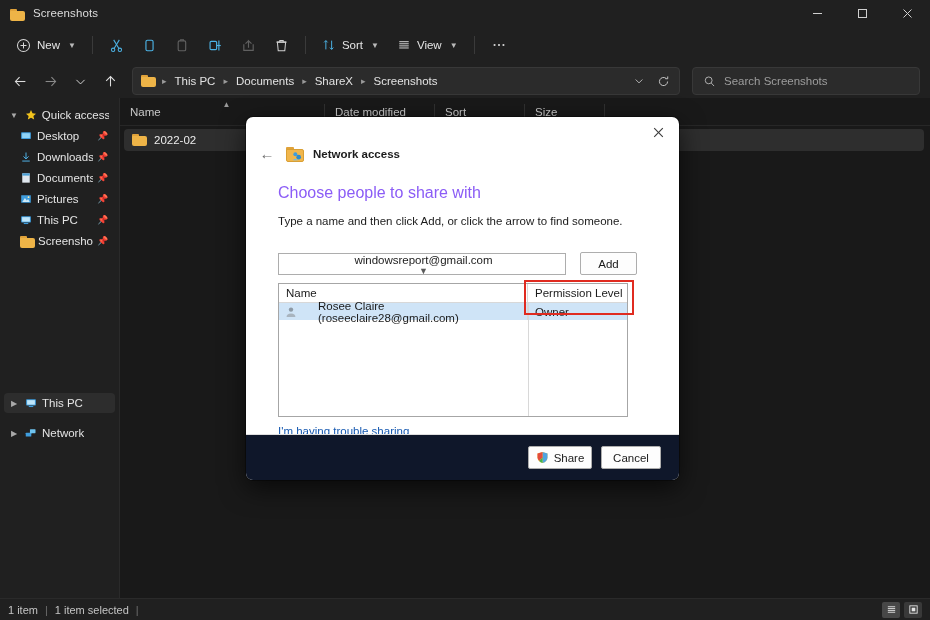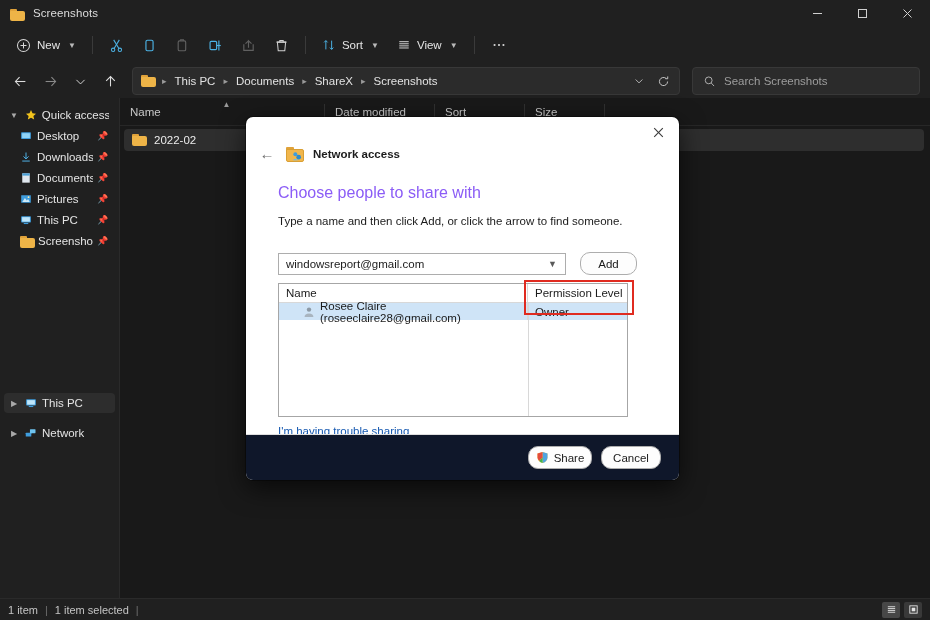--- a/index.html
+++ b/index.html
@@ -151,42 +151,42 @@
   .sharefolder .badge{position:absolute;left:6px;top:4px;width:10px;height:10px;z-index:2;}
 
   .dlg-title {
     margin: 22px 0 0 32px; font-size: 16px; color: #8b5cf6; font-weight: 400;
   }
   .dlg-sub { margin: 13px 0 0 32px; font-size: 11.5px; color: #1b1b1b; }
 
   .inputrow { margin: 25px 0 0 32px; display: flex; align-items: center; gap: 14px; }
   .combo {
     width: 288px; height: 22px; border: 1px solid #adadad; background:#fff;
-    display: flex; align-items: center; padding: 0 4px 0 7px; font-size: 11.5px; color:#1b1b1b;
+    display: flex; align-items: center; padding: 0 4px 0 7px; font-size: 11.5px; color:#1b1b1b;flex-direction:column;
   }
   .combo .cval { flex:1; }
   .combo .carrow { color:#5a5a5a; font-size: 9px; padding: 0 4px; }
   .btn {
     height: 23px; min-width: 57px; border: 1px solid #adadad; background: #fdfdfd;
-    border-radius: 10px; font-size: 11.5px; color: #1b1b1b;
+    border-radius: 2px; font-size: 11.5px; color: #1b1b1b;
     display:flex; align-items:center; justify-content:center; gap:5px;
   }
 
   .listbox {
     margin: 8px 0 0 32px; width: 350px; height: 134px;
     border: 1px solid #a6a6a6; background: #fff; position: relative;
     display: flex; flex-direction: column;
   }
   .lb-head { display: flex; height: 19px; border-bottom: 1px solid #d8d8d8; }
   .lb-h { padding-left: 7px; display:flex; align-items:center; font-size: 11.5px; color:#1b1b1b; }
   .lb-h.c1 { width: 249px; border-right: 1px solid #d8d8d8; }
   .lb-h.c2 { flex:1; }
   .lb-rows { flex: 1; position: relative; }
   .lb-row { display:flex; height: 17px; background: #cfe4f7; }
-  .lb-c1 { width: 249px; display:flex; align-items:center; gap:5px; padding-left: 24px; border-right:1px solid #d8d8d8;}
+  .lb-c1 { width: 249px; display:flex; align-items:center; gap:21px; padding-left: 6px; border-right:1px solid #d8d8d8;}
   .lb-c2 { flex:1; display:flex; align-items:center; padding-left: 7px; }
   .lb-body-sep { position:absolute; left:249px; top:0; bottom:0; width:1px; background:#d8d8d8; }
   .user-ico { width: 12px; height: 12px; display:inline-block; }
 
   .redbox {
     position: absolute; left: 524px; top: 280px; width: 110px; height: 35px;
     border: 2px solid #e02b20; pointer-events: none; z-index: 20;
   }
 
   .troublelink {

